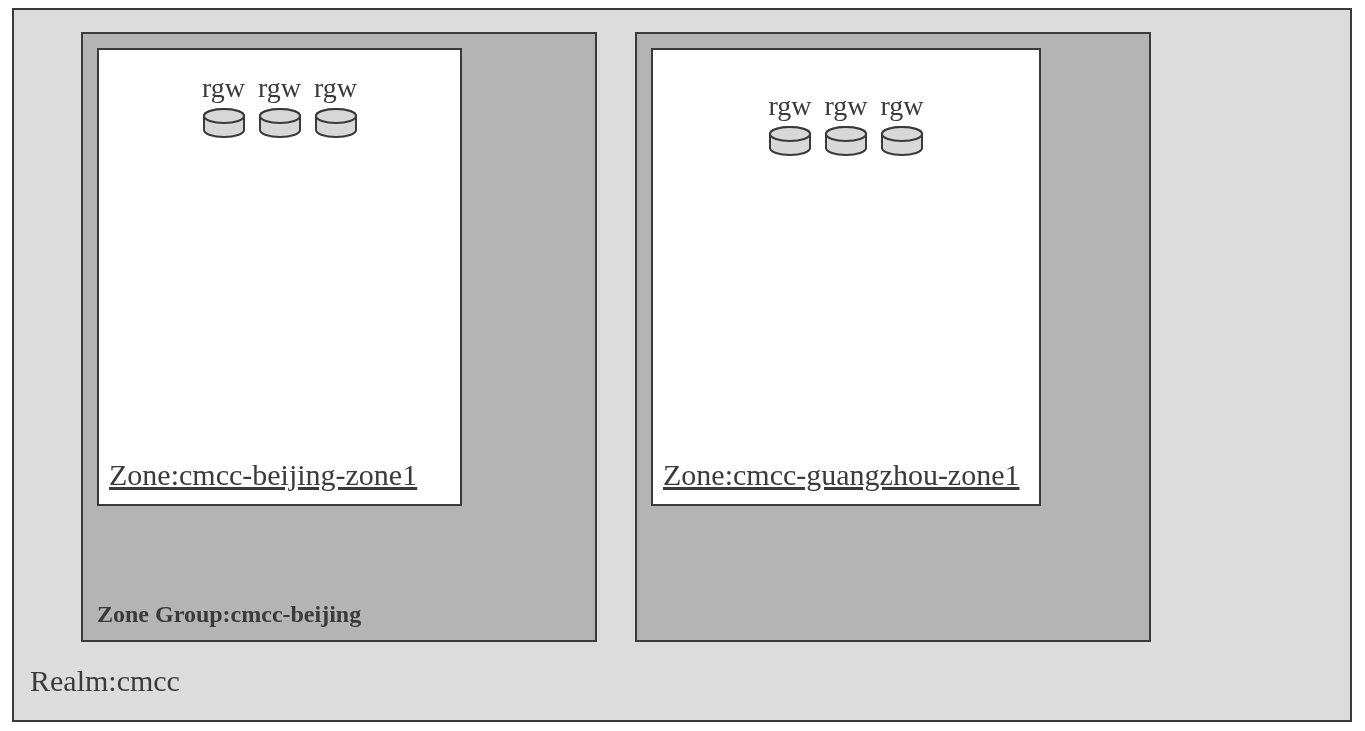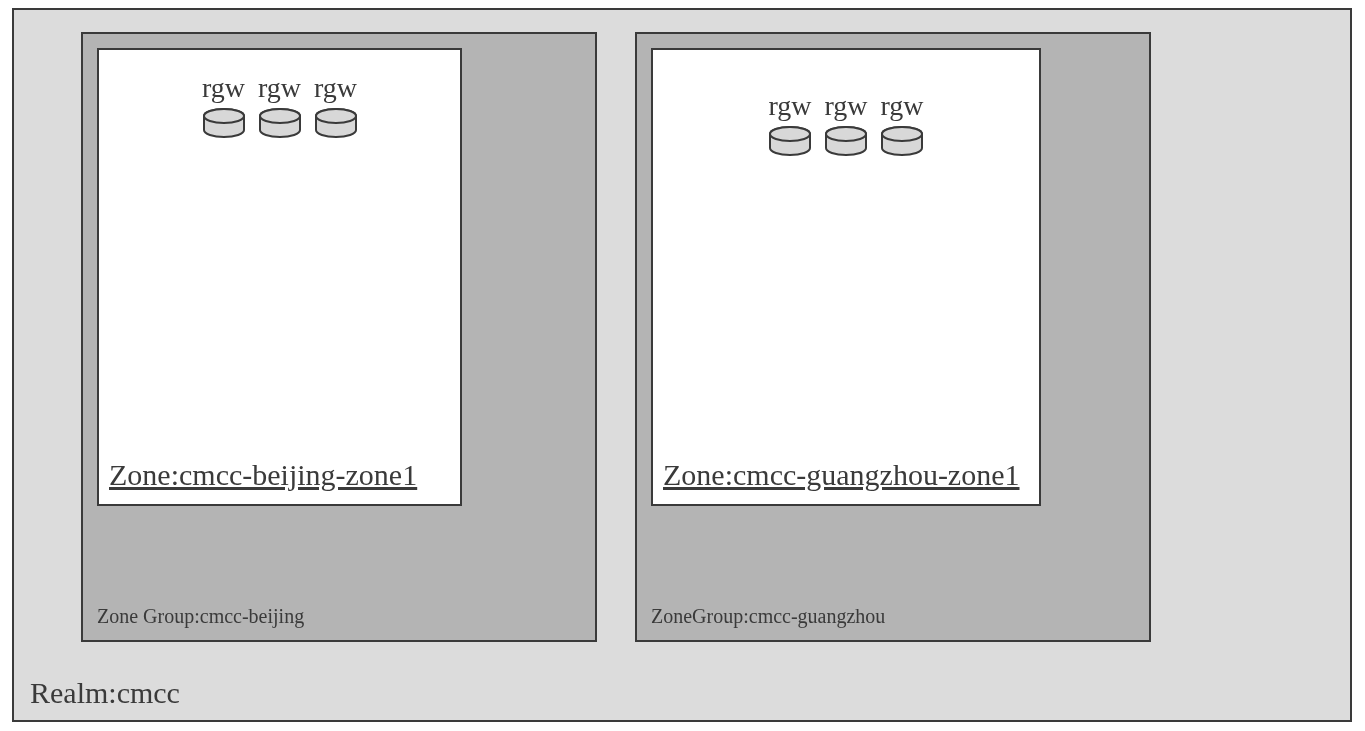--- a/index.html
+++ b/index.html
@@ -18,21 +18,21 @@
       position: absolute;
       top: 8px;
       left: 12px;
       width: 1340px;
       height: 714px;
       background: #dcdcdc;
       border: 2px solid #3a3a3a;
     }
     .realm-label {
       position: absolute;
-      bottom: 10px;
+      bottom: 22px;
       left: 16px;
       font-size: 30px;
       color: #3a3a3a;
     }
     .zonegroups-container {
       position: absolute;
       top: 22px;
       left: 26px;
       width: 1070px;
       height: 610px;
@@ -43,22 +43,23 @@
     .zonegroup {
       flex: 1;
       background: #b4b4b4;
       border: 2px solid #3a3a3a;
       position: relative;
     }
     .zonegroup-label {
       position: absolute;
       bottom: 12px;
       left: 14px;
-      font-size: 20px;
+      font-size: 24px;
       color: #3a3a3a;
+      font-weight: bold;
     }
     .zone {
       position: absolute;
       top: 14px;
       left: 14px;
       width: 365px;
       height: 458px;
       background: #ffffff;
       border: 2px solid #3a3a3a;
     }
@@ -157,19 +158,18 @@
             <span class="rgw-text">rgw</span>
             <svg class="cylinder" viewBox="0 0 44 30">
               <ellipse cx="22" cy="8" rx="20" ry="7" fill="#d8d8d8" stroke="#3a3a3a" stroke-width="2"></ellipse>
               <path d="M 2 8 L 2 22 A 20 7 0 0 0 42 22 L 42 8" fill="#d8d8d8" stroke="#3a3a3a" stroke-width="2"></path>
               <ellipse cx="22" cy="8" rx="20" ry="7" fill="#d8d8d8" stroke="#3a3a3a" stroke-width="2"></ellipse>
             </svg>
           </div>
         </div>
         <div class="zone-label">Zone:cmcc-guangzhou-zone1</div>
       </div>
-      <div class="zonegroup-label">ZoneGroup:cmcc-guangzhou</div>
     </div>
 
   </div>
 
   <div class="realm-label">Realm:cmcc</div>
 </div>
 
 </body></html>

